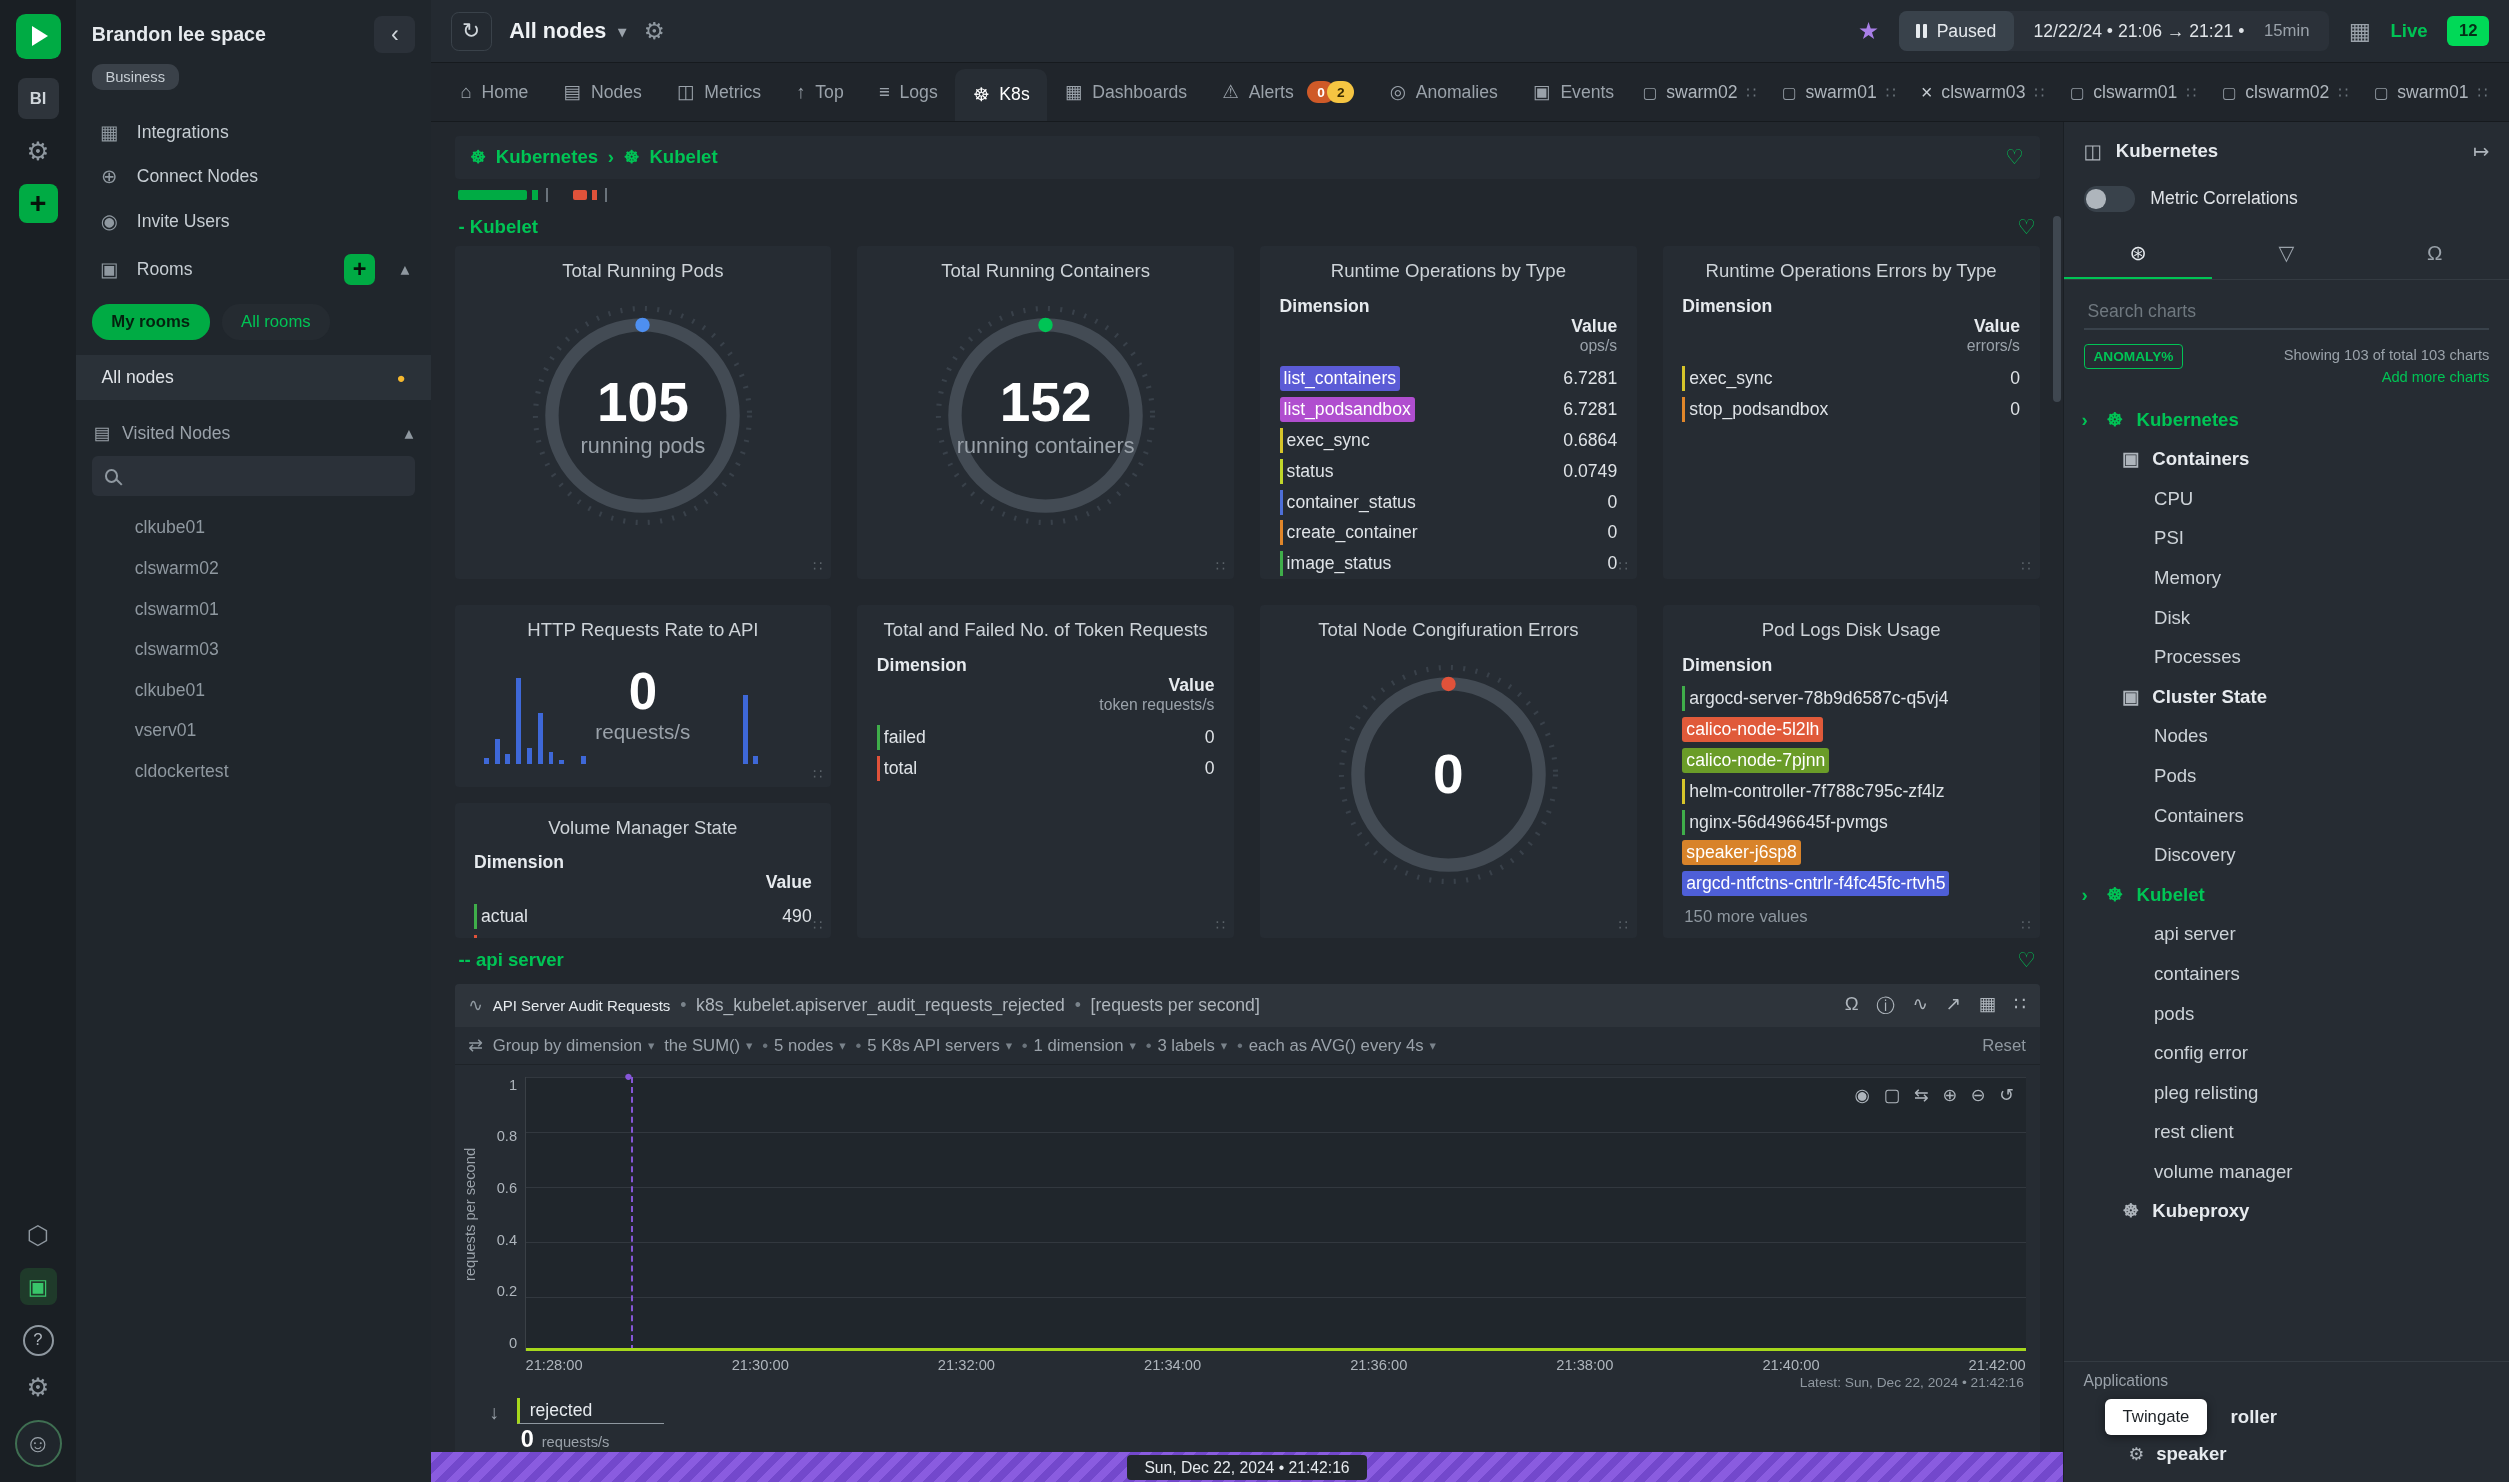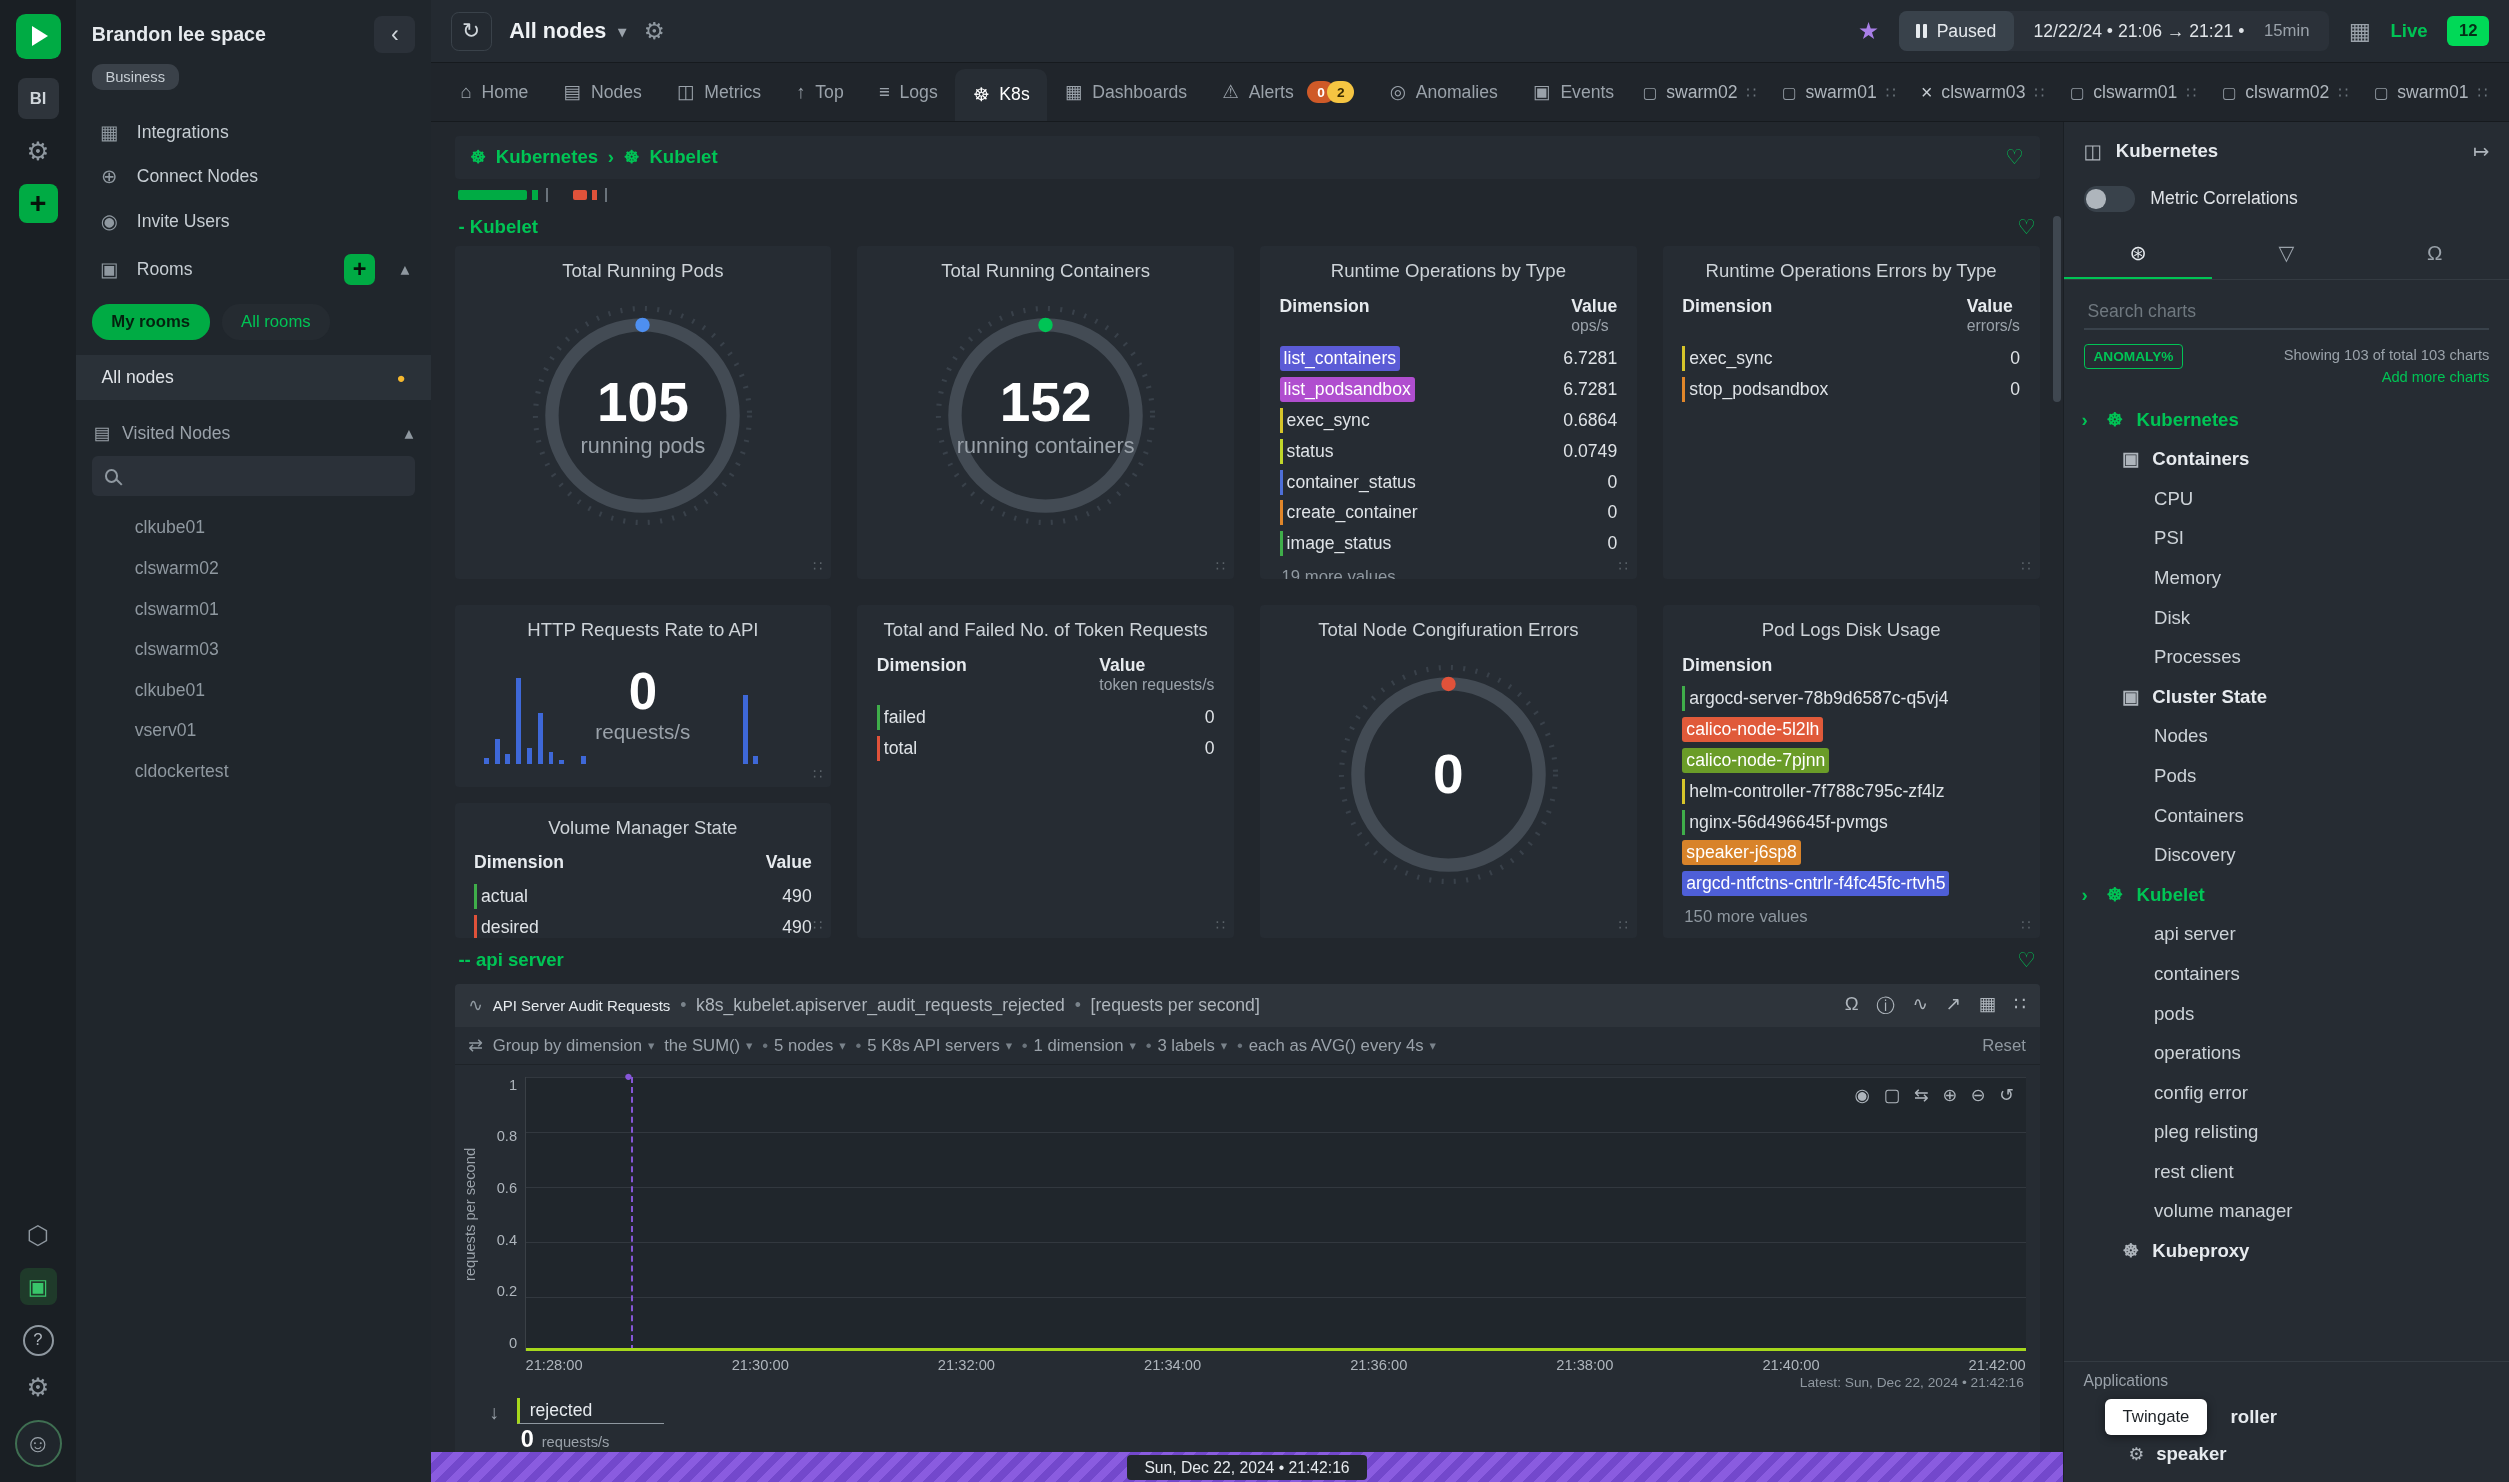--- a/index.html
+++ b/index.html
@@ -106,21 +106,21 @@
   .card.h1{height:182px;}
   .card.h2{height:135px;}
 
   .gauge-wrap{position:relative;height:267px;display:grid;place-items:center;}
   .gauge-svg{width:247px;height:247px;}
   .gauge-num{position:absolute;text-align:center;}
   .gv{font-size:55px;font-weight:bold;color:#fff;line-height:1.1;}
   .gu{font-size:21.6px;color:#9aa2aa;}
 
   .dimhead{display:flex;justify-content:space-between;color:#e6eaee;font-weight:bold;font-size:17.6px;margin:13.7px 3.9px 7.8px;}
-  .vh{line-height:1.2;}
+  .vh{text-align:right;line-height:1.2;margin-top:20px;}
   .vh .unit{display:block;color:#9aa2aa;font-weight:normal;font-size:15.7px;}
   .dim-row{display:flex;align-items:center;justify-content:space-between;padding:2.9px 3.9px;font-size:17.6px;color:#dfe3e7;}
   .dim-label{padding:2px 4px;}
   .dim-label.barred{border-left:3.9px solid;}
   .dim-label.chip{border-radius:2.9px;color:#fff;}
   .dim-value{color:#dfe3e7;}
   .dim-more{color:#8f98a0;font-size:16.7px;padding:7.8px 5.9px 0;}
 
   .http-body{position:relative;height:125px;}
   .spark{position:absolute;left:13.7px;right:13.7px;bottom:2px;height:108px;display:flex;align-items:flex-end;gap:5.9px;}
@@ -887,24 +887,20 @@
             <div class="titem leaf">
 
               <span>containers</span>
             </div>
             <div class="titem leaf">
 
               <span>pods</span>
             </div>
             <div class="titem leaf">
 
-              <span>operations</span>
-            </div>
-            <div class="titem leaf">
-
               <span>config error</span>
             </div>
             <div class="titem leaf">
 
               <span>pleg relisting</span>
             </div>
             <div class="titem leaf">
 
               <span>rest client</span>
             </div>

